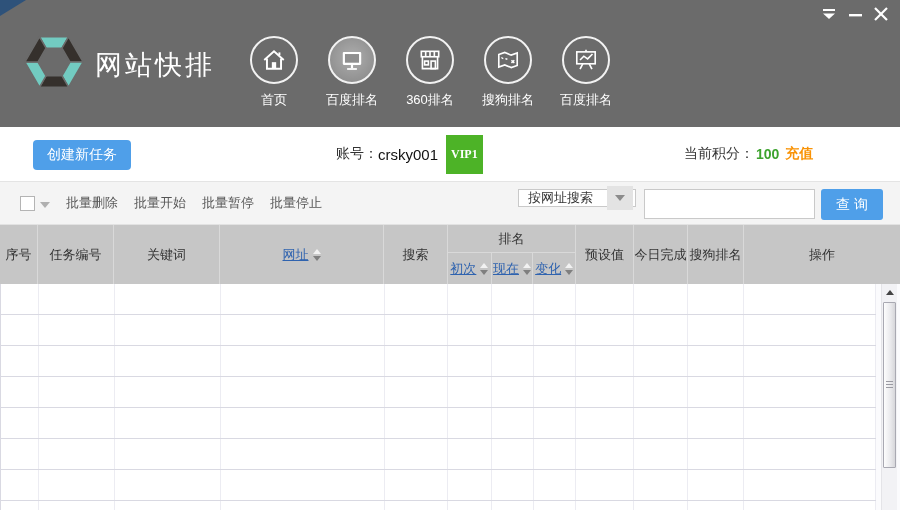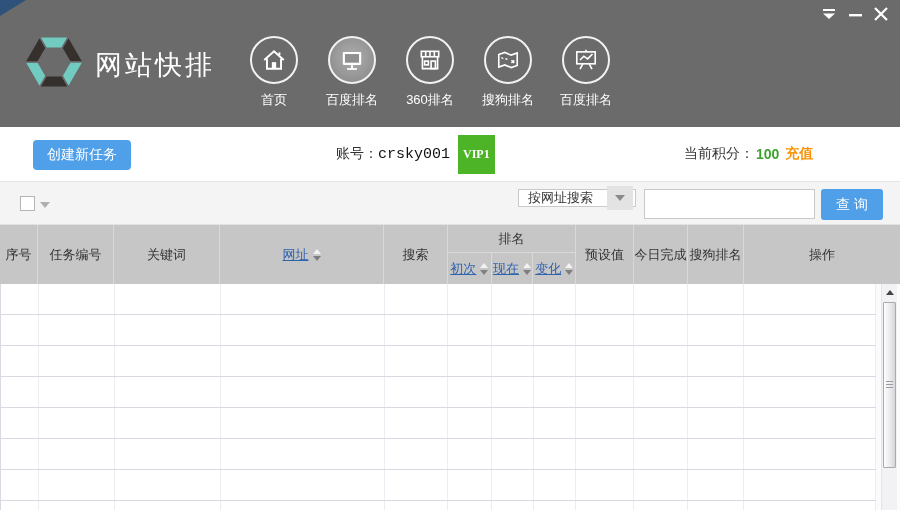--- a/index.html
+++ b/index.html
@@ -24,21 +24,21 @@
 
   .win-controls { position:absolute; right:6px; top:4px; display:flex; align-items:center; }
   .win-btn { width:26px; height:20px; display:flex; align-items:center; justify-content:center; cursor:pointer; }
 
   
   .account-bar { position:relative; height:55px; background:#fff; border-bottom:1px solid #e4e4e4; }
   .btn-blue { background:#4f9fe9; color:#fff; border:none; border-radius:4px; cursor:pointer;
     font-family:inherit; }
   .create-btn { position:absolute; left:33px; top:13px; width:98px; height:30px; font-size:14px; }
   .account-center { position:absolute; left:336px; top:0; height:100%; display:flex; align-items:center; font-size:14px; color:#333; }
-  .account-name { font-family:Liberation Mono, monospace; font-size:15px; color:#111; margin-right:8px; }
+  .account-name { font-family:Liberation Sans, sans-serif; font-size:15px; color:#111; margin-right:8px; }
   .vip-badge { background:#4db327; color:#fff; font-size:12px; font-weight:bold; padding:12px 5px;
     font-family:"Liberation Serif","DejaVu Serif",serif; }
   .points-area { position:absolute; left:684px; top:0; height:100%; display:flex; align-items:center; font-size:14px; color:#333; }
   .points-value { color:#3da32e; font-weight:bold; margin:0 6px 0 2px; }
   .recharge-link { color:#f99306; font-weight:bold; cursor:pointer; }
 
   
   .toolbar { position:relative; height:43px; background:#f4f4f4; border-bottom:1px solid #e2e2e2; }
   .select-all-box { position:absolute; left:20px; top:14px; width:15px; height:15px; background:#fff;
     border:1px solid #b4b4b4; cursor:pointer; }
@@ -200,20 +200,26 @@
     <div class="points-area">
       <span>当前积分：</span>
       <span class="points-value">100</span>
       <span class="recharge-link">充值</span>
     </div>
   </div>
 
   <div class="toolbar">
     <div class="select-all-box"></div>
     <div class="select-all-caret"></div>
+    <div class="batch-group">
+      <span class="batch-btn">批量删除</span>
+      <span class="batch-btn">批量开始</span>
+      <span class="batch-btn">批量暂停</span>
+      <span class="batch-btn">批量停止</span>
+    </div>
     <div class="filter-select">
       <span class="filter-select-label">按网址搜索</span>
       <span class="filter-select-btn">
           <i></i>
         </span>
     </div>
     <input class="search-input" type="text" value="" style="">
     <button class="btn-blue query-btn">查 询</button>
   </div>
 

